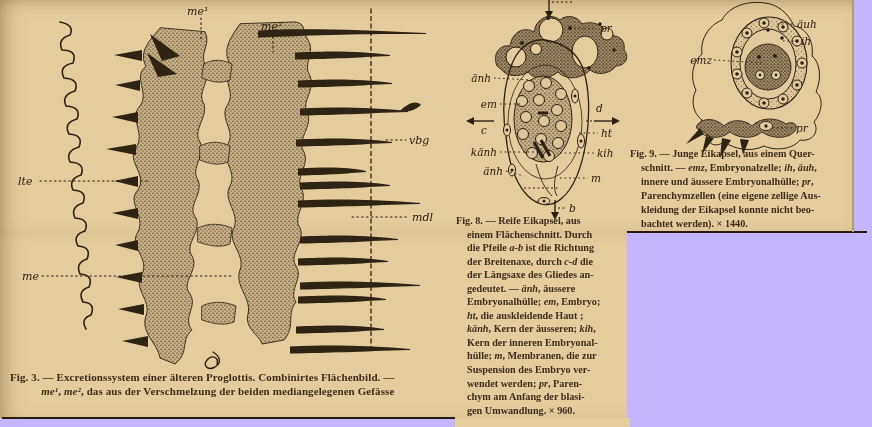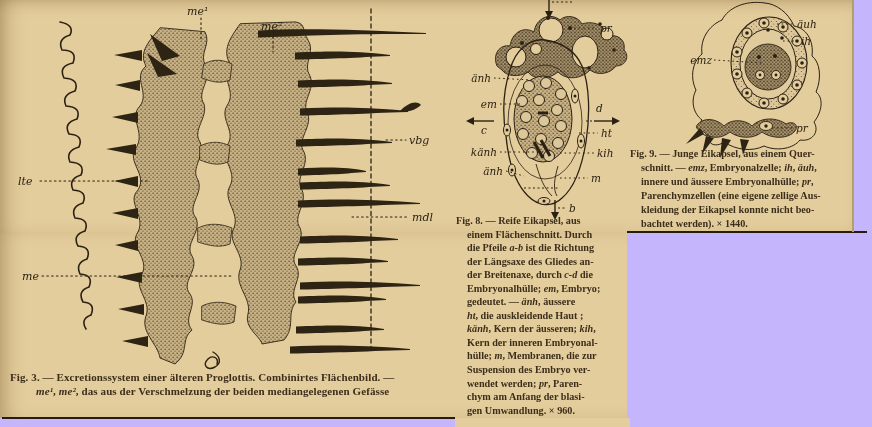--- a/index.html
+++ b/index.html
@@ -13,21 +13,21 @@
   .paper-c{left:455px;top:418px;width:175px;height:9px;}
   .edge{position:absolute;background:#261d0f;}
   .edge-bl{left:2px;top:417px;width:453px;height:2px;}
   .edge-r{left:627px;top:231px;width:240px;height:2px;}
   .edge-ra{left:852px;top:0;width:2px;height:232px;background:#b49d6f;}
   svg{position:absolute;left:0;top:0;}
   .caption{position:absolute;color:#3b2e1b;}
   .cap-line{white-space:nowrap;}
   .indent{padding-left:26px;}
   .indent-s{padding-left:11px;}
-  .fig3-cap{left:10px;top:371px;font-size:11px;line-height:13.8px;font-weight:bold;letter-spacing:.1px;}
+  .fig3-cap{left:10px;top:371px;font-size:11px;line-height:13.8px;font-weight:bold;letter-spacing:.1px;text-align:right;}
   .fig8-cap{left:456px;top:214px;font-size:10.2px;line-height:13.55px;font-weight:bold;width:176px;}
   .fig9-cap{left:630px;top:147px;font-size:10.2px;line-height:14px;font-weight:bold;width:226px;}
   .it{font-style:italic;}
   .bd{font-weight:bold;margin-top:6px;}
   text{font-family:"DejaVu Serif", serif;font-style:italic;fill:#2b2113;}
   .lbl3{font-size:11px;}
   .lbl{font-size:10.5px;}
 </style>
 </head>
 <body>
@@ -321,24 +321,24 @@
 
   <div class="caption fig3-cap">
     <div class="cap-line"><span class="bd">Fig. 3.</span><span> — Excretionssystem einer älteren Proglottis. Combinirtes Flächenbild. —</span></div>
     <div class="cap-line indent"><span class="it">me¹</span><span>, </span><span class="it">me²</span><span>, das aus der Verschmelzung der beiden mediangelegenen Gefässe</span></div>
   </div>
 
   <div class="caption fig8-cap">
     <div class="cap-line"><span class="bd">Fig. 8.</span><span> — Reife Eikapsel, aus</span></div>
     <div class="cap-line indent-s"><span>einem Flächenschnitt. Durch</span></div>
     <div class="cap-line indent-s"><span>die Pfeile </span><span class="it">a-b</span><span> ist die Richtung</span></div>
+    <div class="cap-line indent-s"><span>der Breitenaxe, durch </span><span class="it">c-d</span><span> die</span></div>
     <div class="cap-line indent-s"><span>der Längsaxe des Gliedes an-</span></div>
-    <div class="cap-line indent-s"><span>der Breitenaxe, durch </span><span class="it">c-d</span><span> die</span></div>
+    <div class="cap-line indent-s"><span>gedeutet. — </span><span class="it">änh</span><span>, äussere</span></div>
     <div class="cap-line indent-s"><span>Embryonalhülle; </span><span class="it">em</span><span>, Embryo;</span></div>
-    <div class="cap-line indent-s"><span>gedeutet. — </span><span class="it">änh</span><span>, äussere</span></div>
     <div class="cap-line indent-s"><span class="it">ht</span><span>, die auskleidende Haut ;</span></div>
     <div class="cap-line indent-s"><span class="it">känh</span><span>, Kern der äusseren; </span><span class="it">kih</span><span>,</span></div>
     <div class="cap-line indent-s"><span>Kern der inneren Embryonal-</span></div>
     <div class="cap-line indent-s"><span>hülle; </span><span class="it">m</span><span>, Membranen, die zur</span></div>
     <div class="cap-line indent-s"><span>Suspension des Embryo ver-</span></div>
     <div class="cap-line indent-s"><span>wendet werden; </span><span class="it">pr</span><span>, Paren-</span></div>
     <div class="cap-line indent-s"><span>chym am Anfang der blasi-</span></div>
     <div class="cap-line indent-s"><span>gen Umwandlung. × 960.</span></div>
   </div>
 

